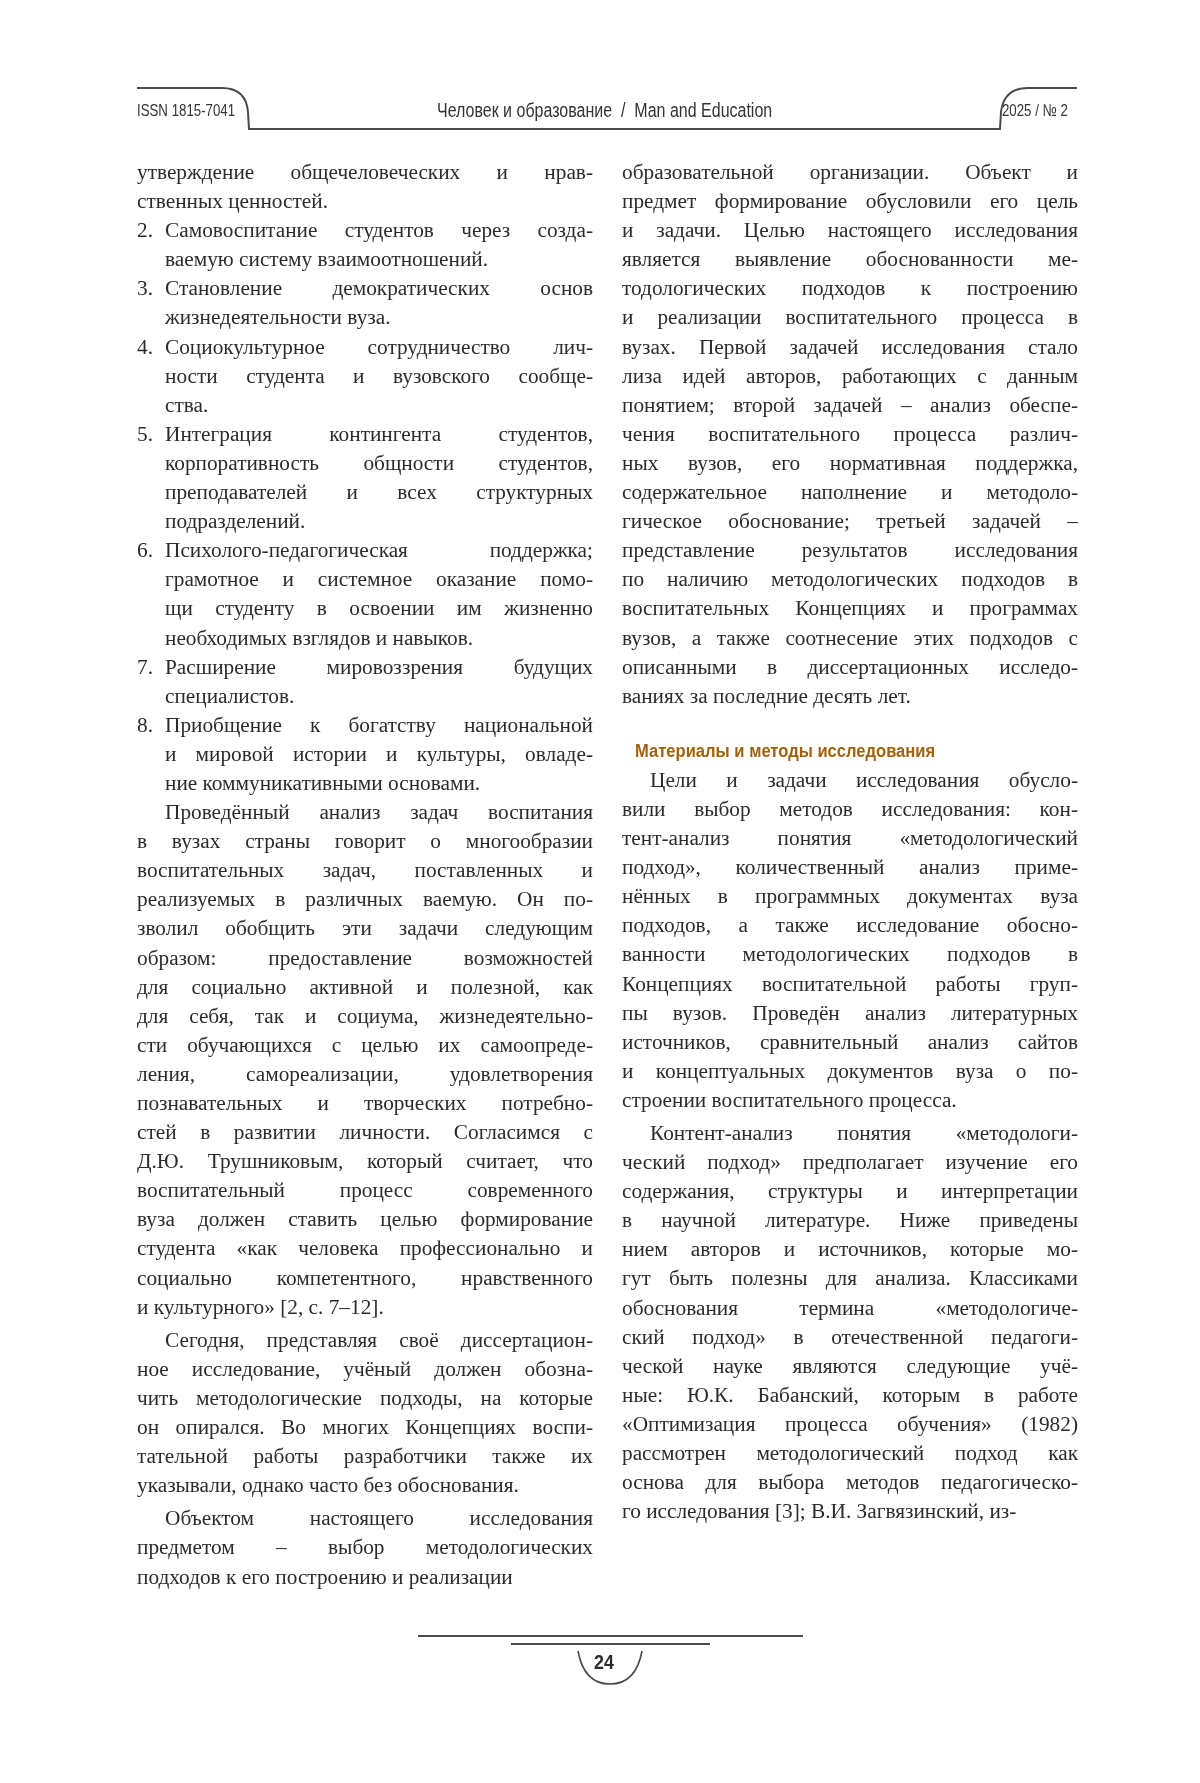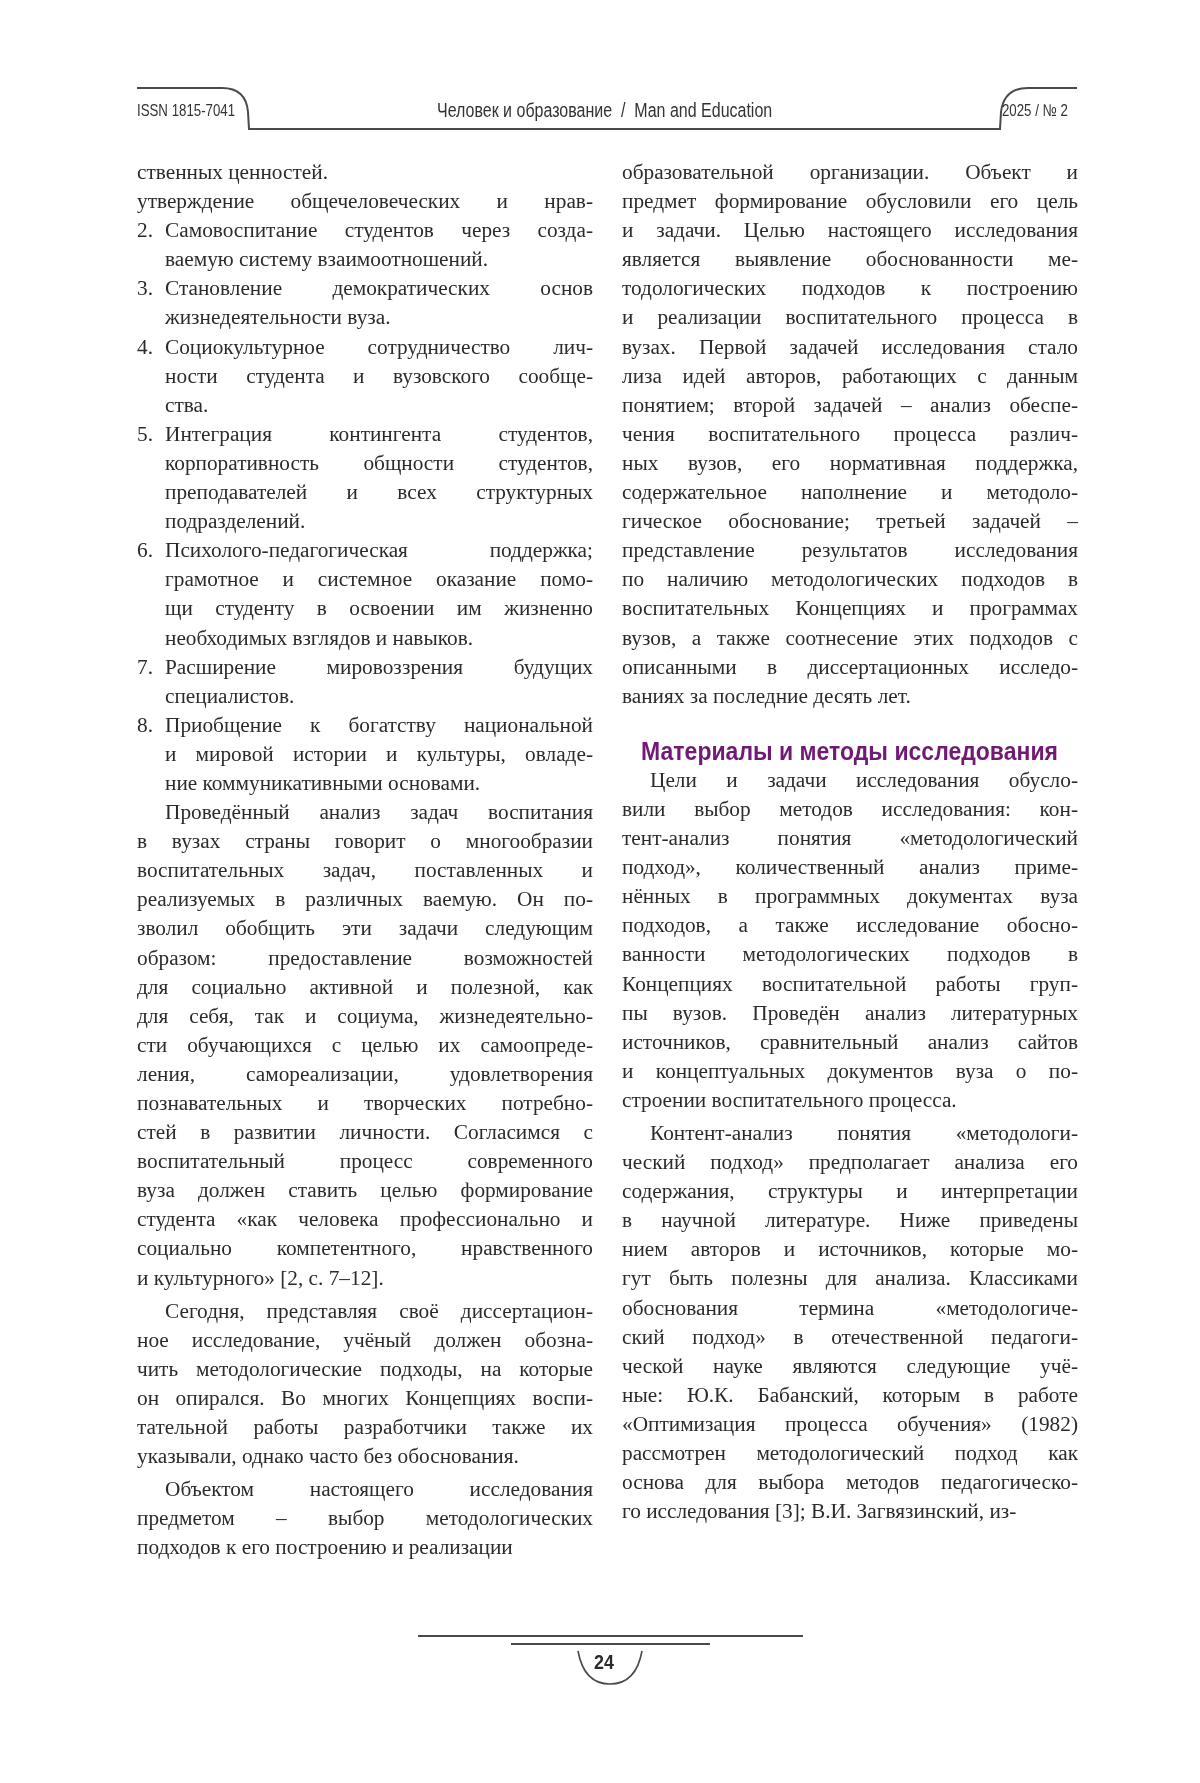--- a/index.html
+++ b/index.html
@@ -11,38 +11,38 @@
   .hdr-issue { left: 1002px; top: 101px; transform: scaleX(0.78); }
   .col { position: absolute; top: 158px; width: 456px; font-family: "Liberation Serif", serif; font-size: 21.3px; line-height: 29.1px; color: #2b2b2b; }
   .col-left { left: 137px; }
   .col-right { left: 622px; }
   .line { display: block; height: 29.1px; white-space: nowrap; text-align: justify; text-align-last: justify; }
   .line.last { text-align-last: left; }
   .line.indent { padding-left: 28px; }
   .li { position: relative; padding-left: 28px; }
   .li .num { position: absolute; left: 0; top: 0; }
   .para-gap { height: 4px; }
-  .heading { display: block; height: 29.1px; margin-top: 26px; text-align: center; font-family: "Liberation Sans", sans-serif; font-weight: bold; font-size: 25px; color: #701a75; white-space: nowrap; }
+  .heading { display: block; height: 29.1px; margin-top: 26px; text-align: left; font-family: "Liberation Sans", sans-serif; font-weight: bold; font-size: 18px; color: #a16207; white-space: nowrap; }
   .heading span { display: inline-block; transform: scaleX(0.92); }
   .footer-svg { position: absolute; left: 0; top: 0; }
   .page-num { position: absolute; left: 594px; top: 1650px; font-family: "Liberation Sans", sans-serif; font-weight: bold; font-size: 21px; color: #2b2b2b; transform: scaleX(0.85); transform-origin: left center; }
 </style>
 </head>
 <body>
 
 <svg class="hdr-svg" width="1200" height="140" viewBox="0 0 1200 140">
   <path d="M137 88 L222 88 Q246 88 248 112 L249 129 L1000 129 L1001 112 Q1004 88 1028 88 L1077 88" fill="none" stroke="#4a4a4a" stroke-width="2"></path>
 </svg>
 <div class="hdr-text hdr-issn">ISSN 1815-7041</div>
 <div class="hdr-text hdr-title" style="white-space:pre">Человек и образование  /  Man and Education</div>
 <div class="hdr-text hdr-issue">2025 / № 2</div>
 
 <div class="col col-left" id="col-left">
+    <span class="line">утверждение общечеловеческих и нрав-</span>
     <span class="line last">ственных ценностей.</span>
-    <span class="line">утверждение общечеловеческих и нрав-</span>
     <div class="li">
       <span class="num">2.</span>
       <span class="line">Самовоспитание студентов через созда-</span>
       <span class="line last">ваемую систему взаимоотношений.</span>
     </div>
     <div class="li">
       <span class="num">3.</span>
       <span class="line">Становление демократических основ</span>
       <span class="line last">жизнедеятельности вуза.</span>
     </div>
@@ -83,20 +83,21 @@
       <span class="line">воспитательных задач, поставленных и</span>
       <span class="line">реализуемых в различных ваемую. Он по-</span>
       <span class="line">зволил обобщить эти задачи следующим</span>
       <span class="line">образом: предоставление возможностей</span>
       <span class="line">для социально активной и полезной, как</span>
       <span class="line">для себя, так и социума, жизнедеятельно-</span>
       <span class="line">сти обучающихся с целью их самоопреде-</span>
       <span class="line">ления, самореализации, удовлетворения</span>
       <span class="line">познавательных и творческих потребно-</span>
       <span class="line">стей в развитии личности. Согласимся с</span>
+      <span class="line">Д.Ю. Трушниковым, который считает, что</span>
       <span class="line">воспитательный процесс современного</span>
       <span class="line">вуза должен ставить целью формирование</span>
       <span class="line">студента «как человека профессионально и</span>
       <span class="line">социально компетентного, нравственного</span>
       <span class="line last">и культурного» [2, с. 7–12].</span>
     </div>
     <div class="para-gap"></div>
     <div>
       <span class="line indent">Сегодня, представляя своё диссертацион-</span>
       <span class="line">ное исследование, учёный должен обозна-</span>
@@ -146,21 +147,21 @@
       <span class="line">ванности методологических подходов в</span>
       <span class="line">Концепциях воспитательной работы груп-</span>
       <span class="line">пы вузов. Проведён анализ литературных</span>
       <span class="line">источников, сравнительный анализ сайтов</span>
       <span class="line">и концептуальных документов вуза о по-</span>
       <span class="line last">строении воспитательного процесса.</span>
     </div>
     <div class="para-gap"></div>
     <div>
       <span class="line indent">Контент-анализ понятия «методологи-</span>
-      <span class="line">ческий подход» предполагает анализа его</span>
+      <span class="line">ческий подход» предполагает изучение его</span>
       <span class="line">содержания, структуры и интерпретации</span>
       <span class="line">в научной литературе. Ниже приведены</span>
       <span class="line">нием авторов и источников, которые мо-</span>
       <span class="line">гут быть полезны для анализа. Классиками</span>
       <span class="line">обоснования термина «методологиче-</span>
       <span class="line">ский подход» в отечественной педагоги-</span>
       <span class="line">ческой науке являются следующие учё-</span>
       <span class="line">ные: Ю.К. Бабанский, которым  в работе</span>
       <span class="line">«Оптимизация процесса обучения» (1982)</span>
       <span class="line">рассмотрен методологический подход как</span>

